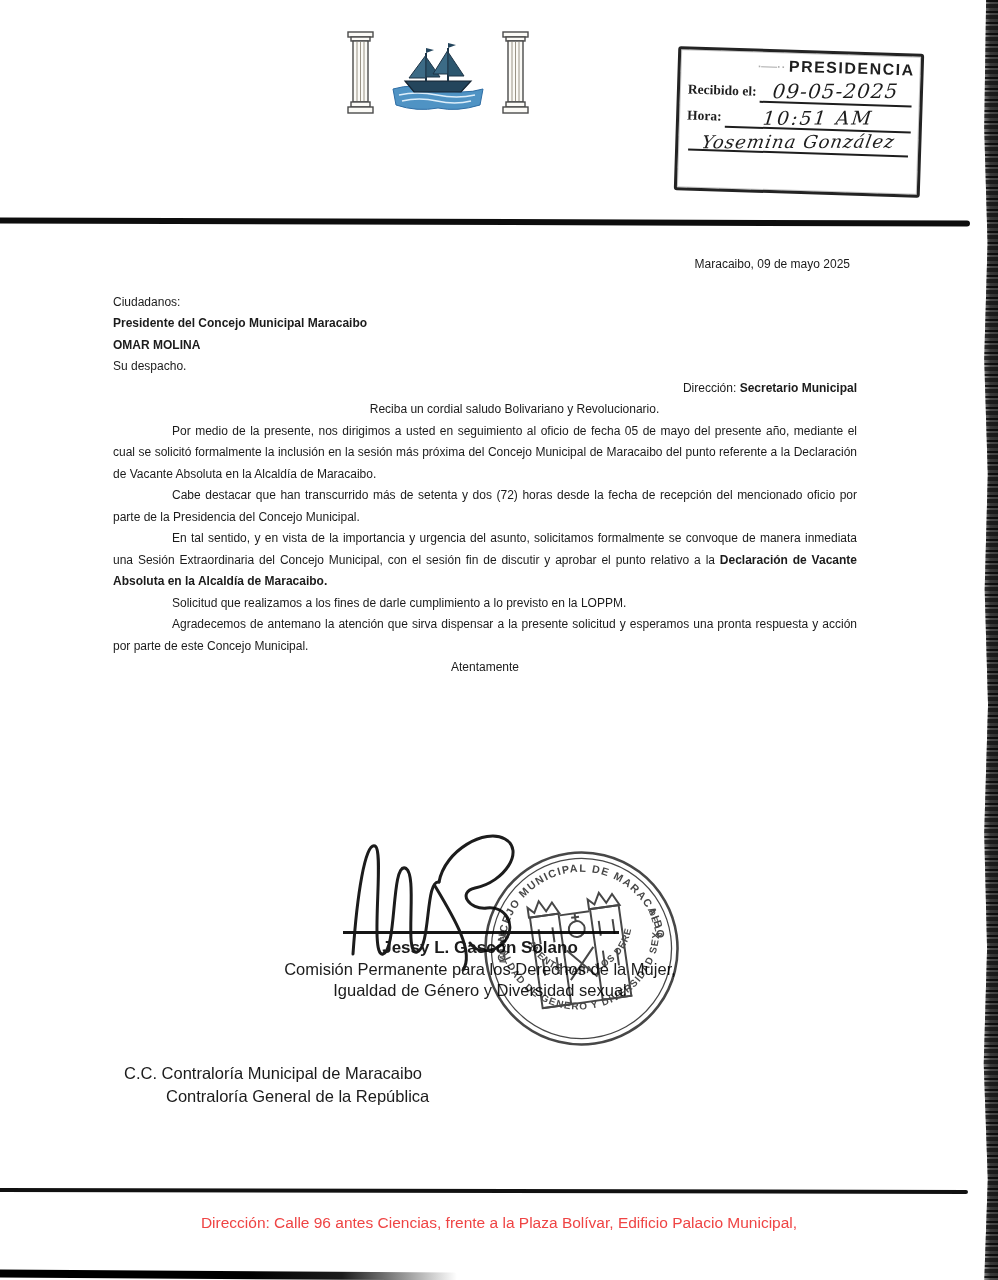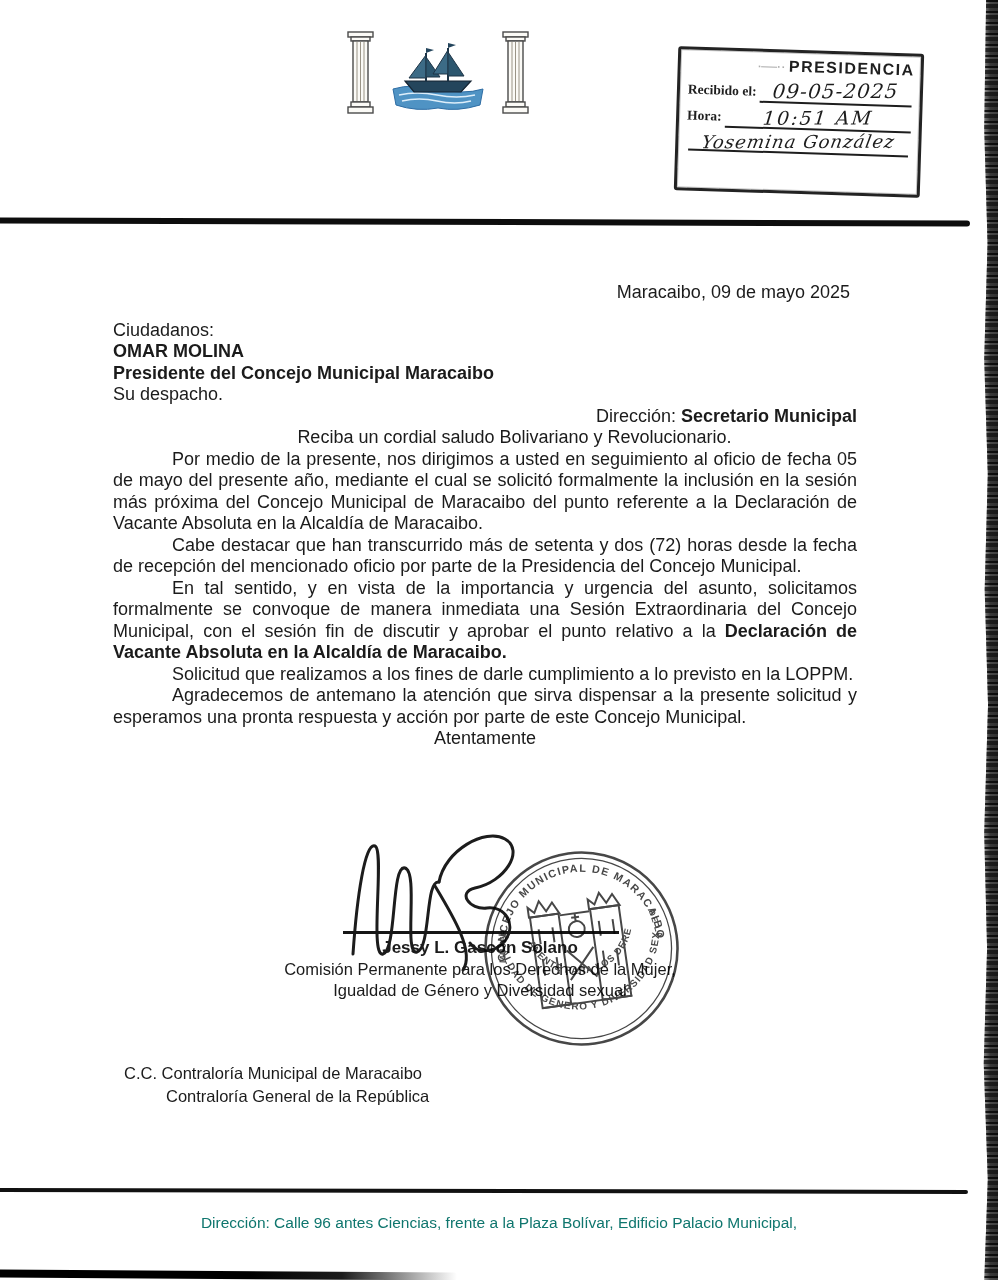--- a/index.html
+++ b/index.html
@@ -50,21 +50,21 @@
   .stamp-fill{flex:1;border-bottom:2px solid #1e1e1e;margin-left:3px;text-align:center;}
   .hand{
     font-family:"DejaVu Serif",serif;font-style:italic;color:#1d1d1d;
     display:inline-block;transform:skewX(-6deg) rotate(-2deg);
   }
   .hand-date{font-size:20px;letter-spacing:1px;}
   .hand-time{font-size:19px;letter-spacing:2px;}
   .stamp-sign{margin:1px 10px 0 10px;border-bottom:2px solid #1e1e1e;text-align:center;}
   .hand-sign{font-size:18px;letter-spacing:1px;transform:skewX(-10deg) rotate(-2deg);}
   
-  .letter{position:absolute;left:113px;top:254px;width:744px;font-size:18px;line-height:21.5px;margin-top:28px;}
+  .letter{position:absolute;left:113px;top:254px;width:744px;font-size:12px;line-height:21.5px;}
   .letter p{margin:0;}
   .date-line{text-align:right;padding-right:7px;}
   .recipient{margin-top:16px;}
   .attention{text-align:right;margin-right:-20px;}
   .para{text-align:justify;text-indent:59px;}
   .p1{margin-top:23px;text-align:center;}
   .p2{margin-top:19px;}
   .p3{margin-top:19px;}
   .p4{margin-top:19px;}
   .p5{margin-top:16px;text-align:left;}
@@ -73,21 +73,21 @@
   b{font-weight:bold;}
   
   .sig-scribble{position:absolute;left:335px;top:824px;}
   .sig-rule{position:absolute;left:343px;top:931px;width:276px;height:3px;background:#161616;}
   .sig-block{position:absolute;left:220px;top:937px;width:520px;text-align:center;font-size:16.5px;line-height:21.5px;}
   .sig-name{font-weight:bold;font-size:17px;}
   .seal{position:absolute;left:482px;top:849px;mix-blend-mode:multiply;opacity:.95;transform:rotate(-8deg);}
   
   .cc{position:absolute;left:124px;top:1062px;font-size:16.5px;line-height:22.5px;}
   .cc .indent{padding-left:42px;}
-  .footer-text{position:absolute;left:0;top:1214px;width:998px;text-align:center;font-size:15.5px;color:#0f766e;}
+  .footer-text{position:absolute;left:0;top:1214px;width:998px;text-align:center;font-size:15.5px;color:#ef4444;}
 </style>
 </head>
 <body>
 
 <div class="page">
 
   <div class="edge-streak"></div>
   <div class="top-rule"></div>
 
   <svg class="crest" width="182" height="86" viewBox="0 0 182 86">
@@ -133,22 +133,22 @@
       <span class="stamp-label">Hora:</span>
       <span class="stamp-fill"><span class="hand hand-time">10:51 AM</span></span>
     </div>
     <div class="stamp-sign"><span class="hand hand-sign">Yosemina González</span></div>
   </div>
 
   <div class="letter">
     <p class="date-line">Maracaibo, 09 de mayo 2025</p>
     <div class="recipient">
       <p>Ciudadanos:</p>
+      <p><b>Presidente del Concejo Municipal Maracaibo</b></p>
       <p><b>OMAR MOLINA</b></p>
-      <p><b>Presidente del Concejo Municipal Maracaibo</b></p>
       <p>Su despacho.</p>
     </div>
     <p class="attention"><span>Dirección: </span><b>Secretario Municipal</b></p>
 
     <p class="para p1">Reciba un cordial saludo Bolivariano y Revolucionario.</p>
     <p class="para p2">Por medio de la presente, nos dirigimos a usted en seguimiento al oficio de fecha 05 de mayo del presente año, mediante el cual se solicitó formalmente la inclusión en la sesión más próxima del Concejo Municipal de Maracaibo del punto referente a la Declaración de Vacante Absoluta en la Alcaldía de Maracaibo.</p>
     <p class="para p3">Cabe destacar que han transcurrido más de setenta y dos (72) horas desde la fecha de recepción del mencionado oficio por parte de la Presidencia del Concejo Municipal.</p>
     <p class="para p4"><span>En tal sentido, y en vista de la importancia y urgencia del asunto, solicitamos formalmente se convoque de manera inmediata una Sesión Extraordinaria del Concejo Municipal, con el sesión fin de discutir y aprobar el punto relativo a la </span><b>Declaración de Vacante Absoluta en la Alcaldía de Maracaibo.</b></p>
     <p class="para p5">Solicitud que realizamos a los fines de darle cumplimiento a lo previsto en la LOPPM.</p>
     <p class="para p6">Agradecemos de antemano la atención que sirva dispensar a la presente solicitud y esperamos una pronta respuesta y acción por parte de este Concejo Municipal.</p>

